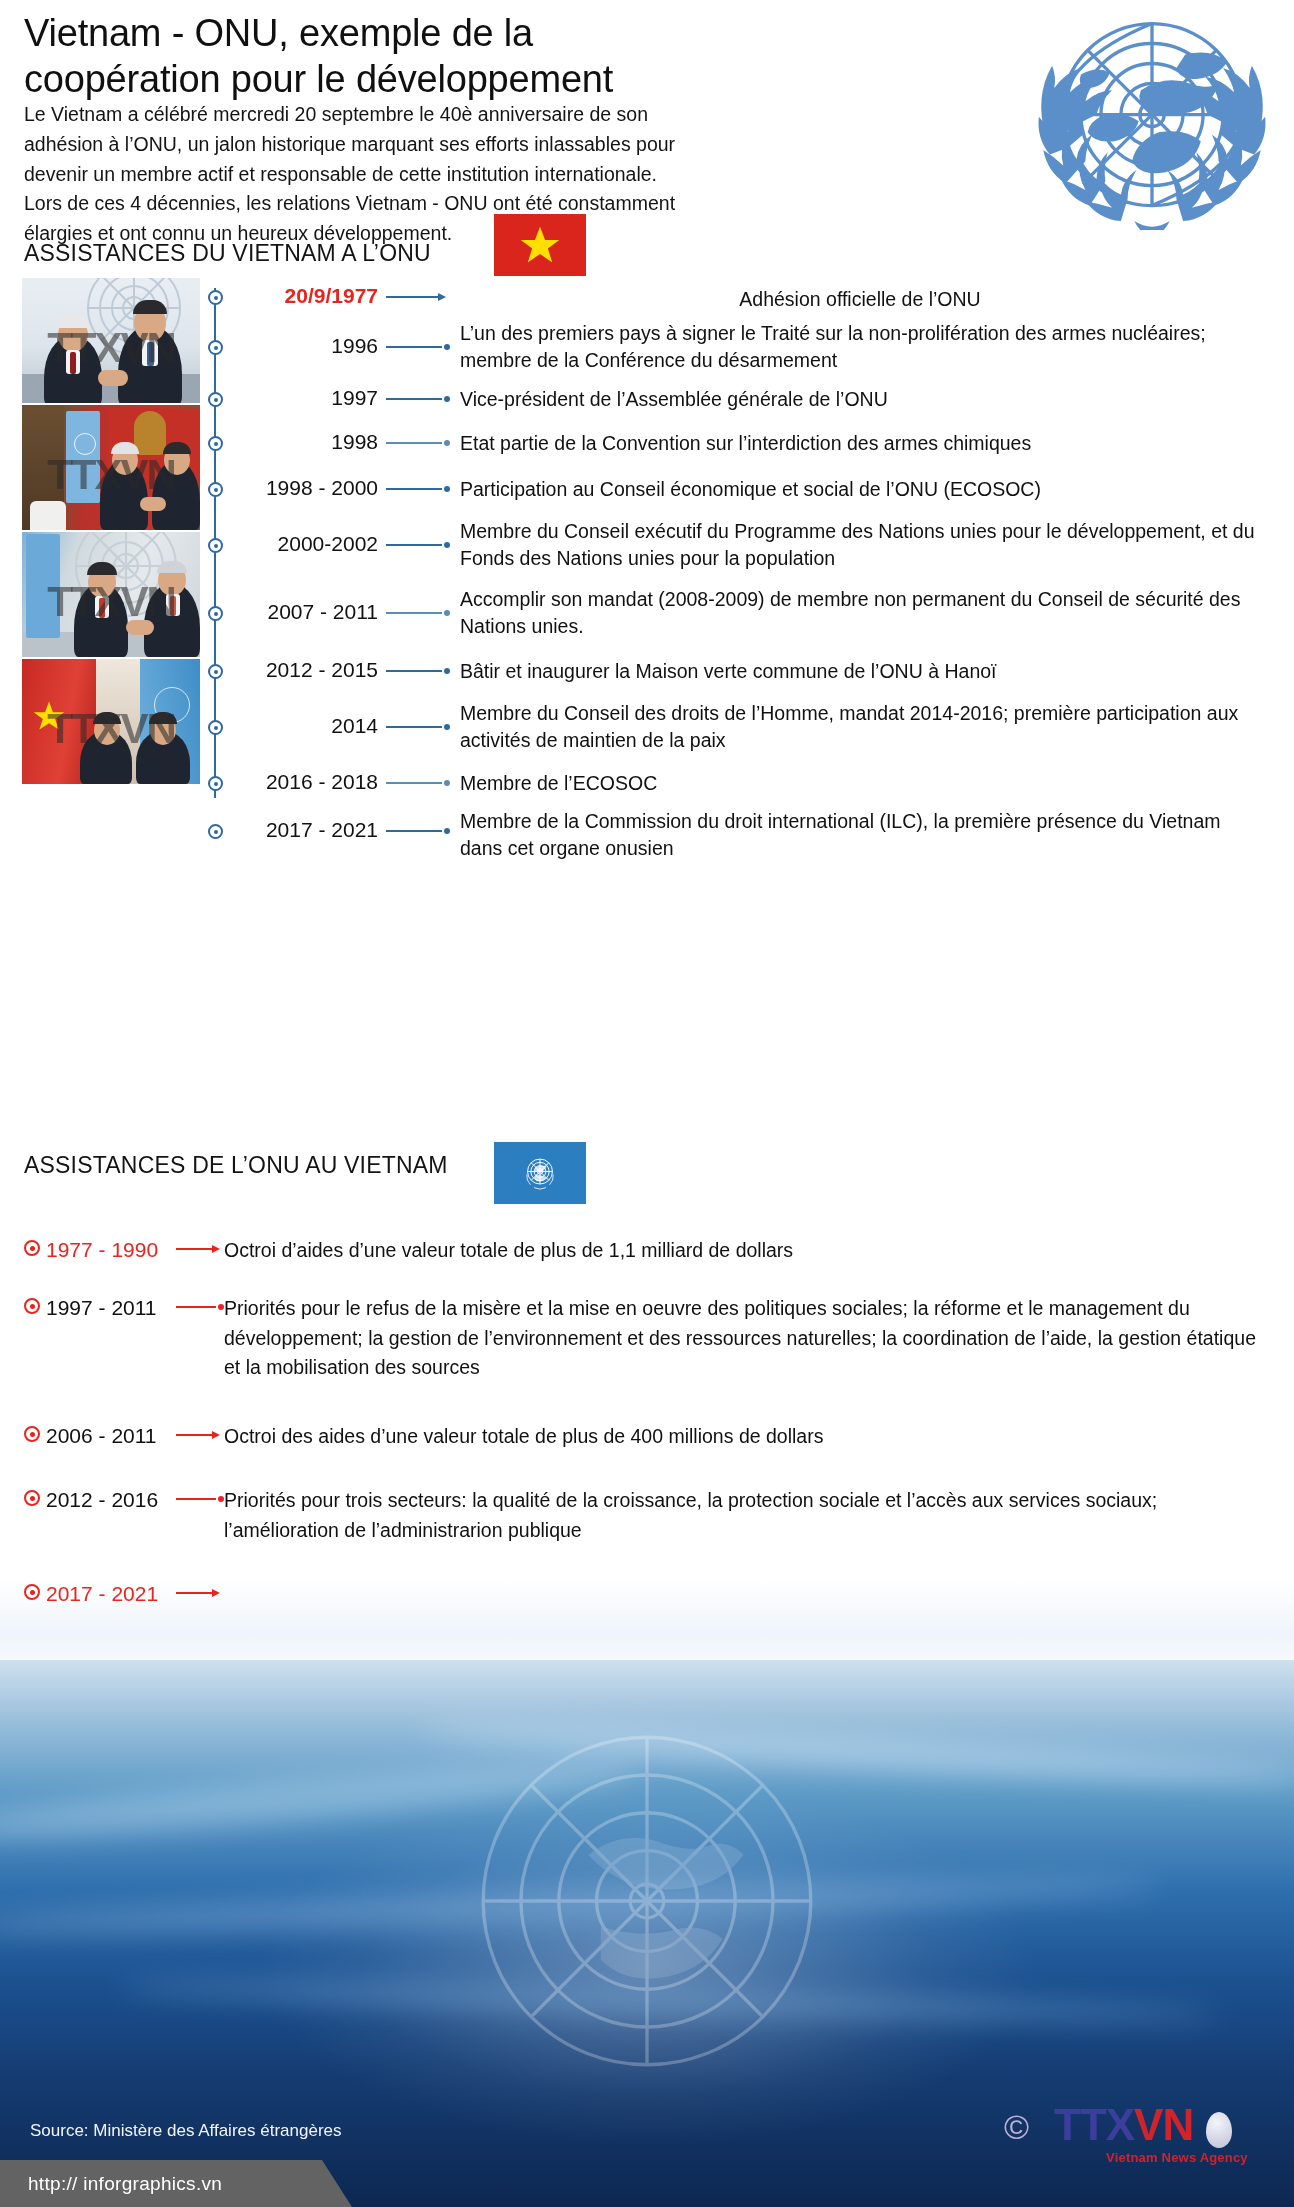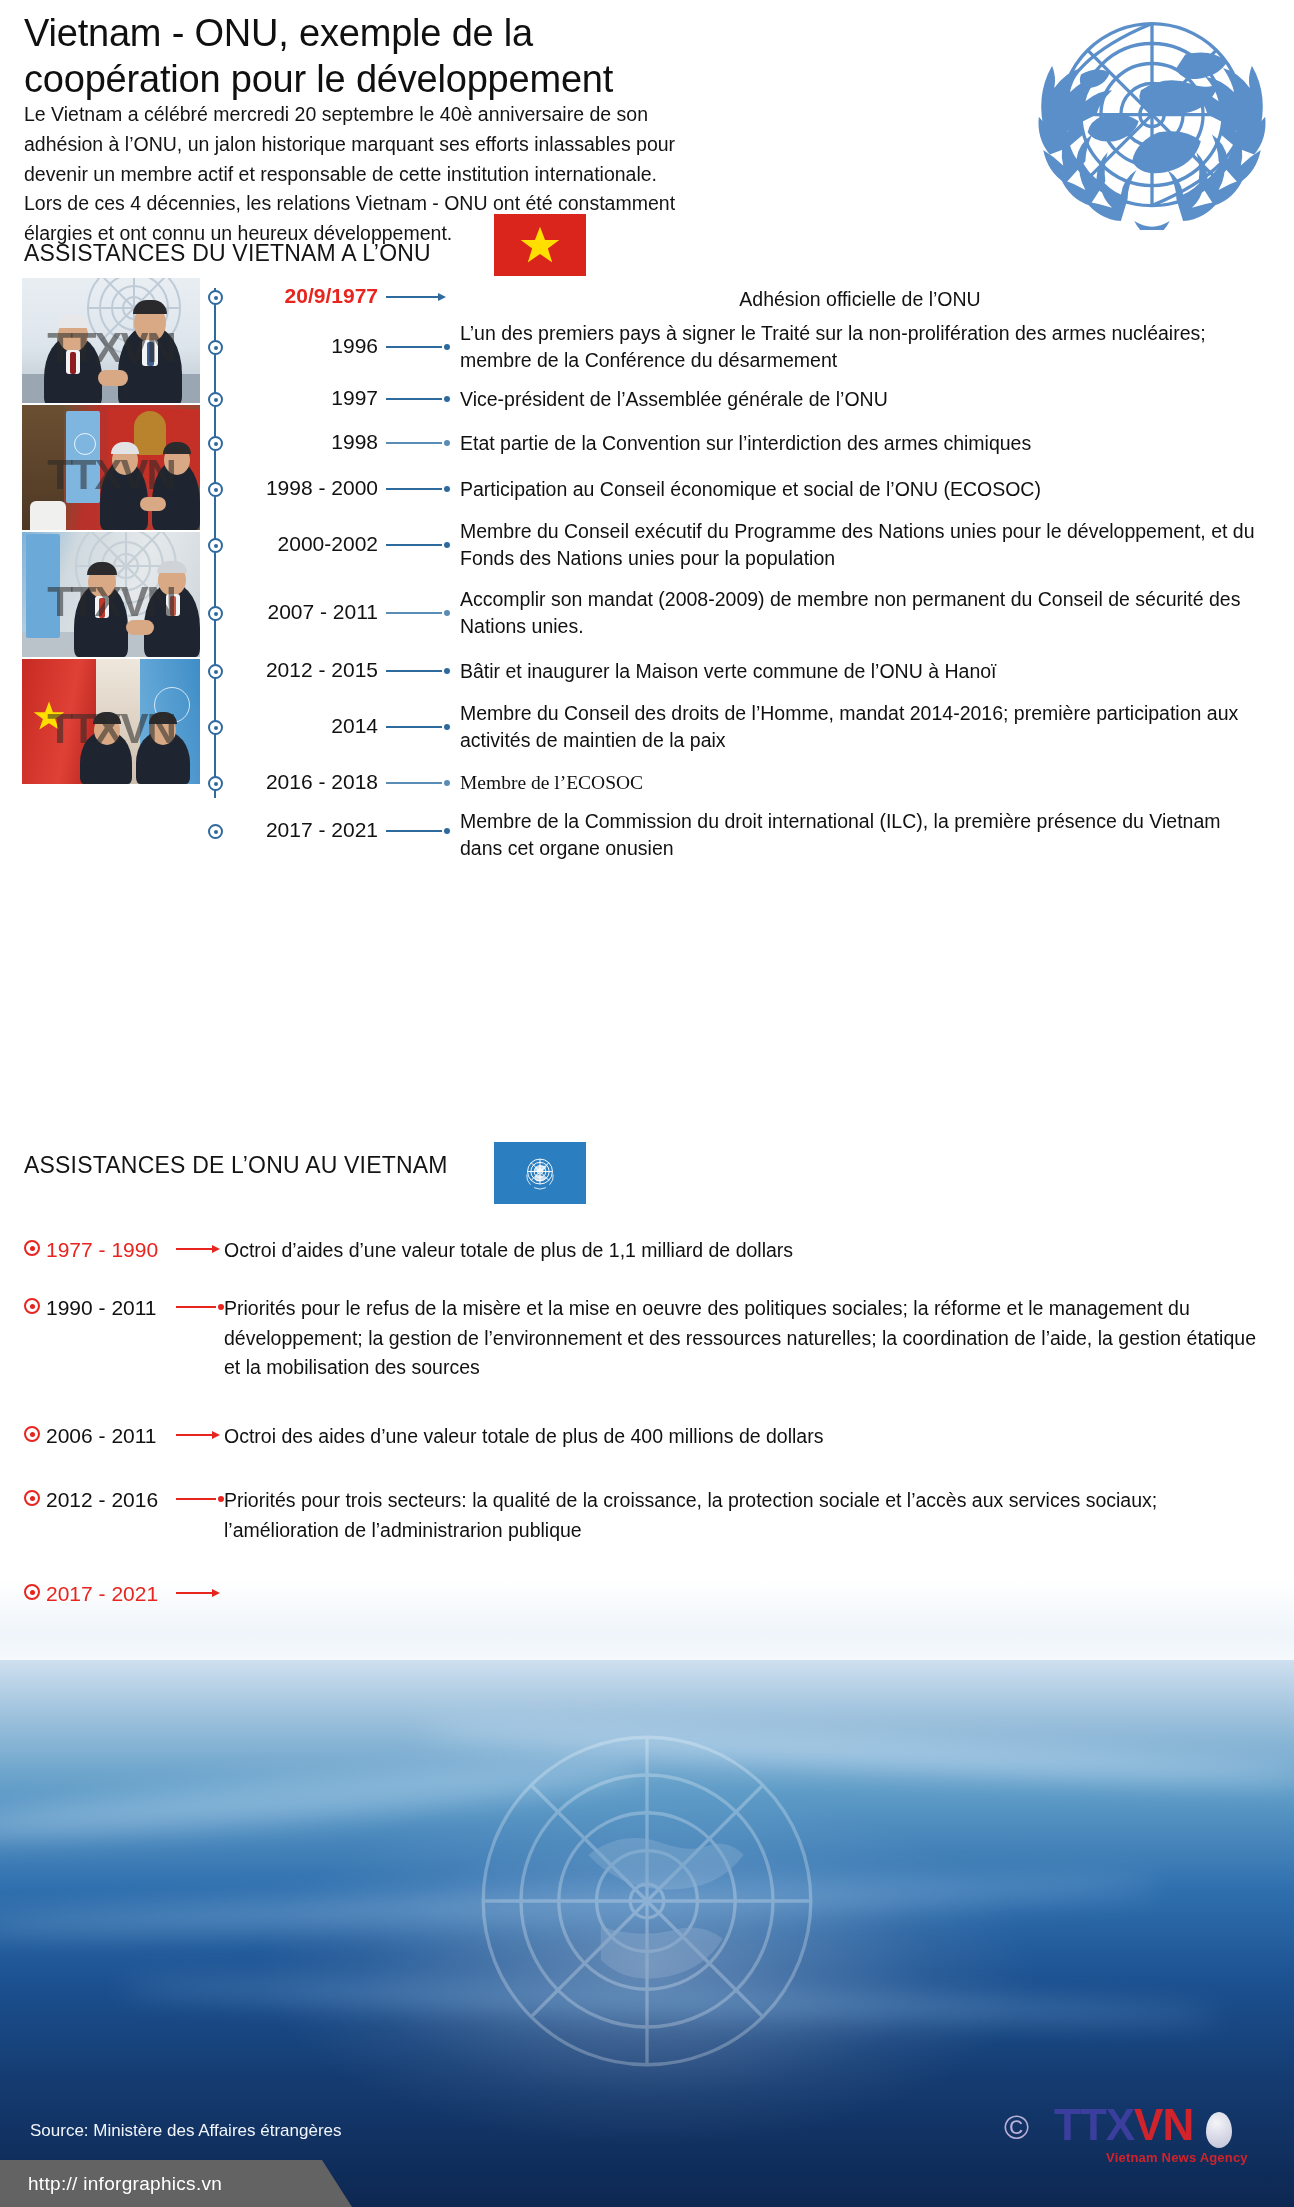--- a/index.html
+++ b/index.html
@@ -449,21 +449,21 @@
       <div class="tl-text" style="top:4px;">Membre du Conseil des droits de l’Homme, mandat 2014-2016; première participation aux activités de maintien de la paix</div>
     </div>
 
     <div class="tl-row" style="height:46px;">
       <div class="tl-node" style="top:14px;"></div>
       <div class="tl-date" style="top:8px;left:8px;width:162px;">2016 - 2018</div>
       <div class="tl-arrow" style="top:15px;">
         <span class="ln" style="background:#5a8db5;"></span>
           <span class="dot" style="background:#5a8db5;"></span>
       </div>
-      <div class="tl-text" style="top:8px;font-family:Liberation Serif, serif;">Membre de l’ECOSOC</div>
+      <div class="tl-text" style="top:8px;">Membre de l’ECOSOC</div>
     </div>
 
     <div class="tl-row" style="height:62px;">
       <div class="tl-node" style="top:16px;"></div>
       <div class="tl-date" style="top:10px;left:4px;width:166px;">2017 - 2021</div>
       <div class="tl-arrow" style="top:17px;">
         <span class="ln"></span>
           <span class="dot"></span>
       </div>
       <div class="tl-text" style="top:0px;">Membre de la Commission du droit international (ILC), la première présence du Vietnam dans cet organe onusien</div>
@@ -503,21 +503,21 @@
       <div class="as-date accent">1977 - 1990</div>
       <div class="as-arrow">
         <span class="ln"></span>
           <span class="hd"></span>
       </div>
       <div class="as-text">Octroi d’aides d’une valeur totale de plus de 1,1 milliard de dollars</div>
     </div>
 
     <div class="as-row" style="height:128px;">
       <div class="as-bullet"></div>
-      <div class="as-date">1990 - 2011</div>
+      <div class="as-date">1997 - 2011</div>
       <div class="as-arrow">
         <span class="ln"></span>
           <span class="dot"></span>
       </div>
       <div class="as-text">Priorités pour le refus de la misère et la mise en oeuvre des politiques sociales; la réforme et le management du développement; la gestion de l’environnement et des ressources naturelles; la coordination de l’aide, la gestion étatique et la mobilisation des sources</div>
     </div>
 
     <div class="as-row" style="height:64px;">
       <div class="as-bullet"></div>
       <div class="as-date">2006 - 2011</div>

